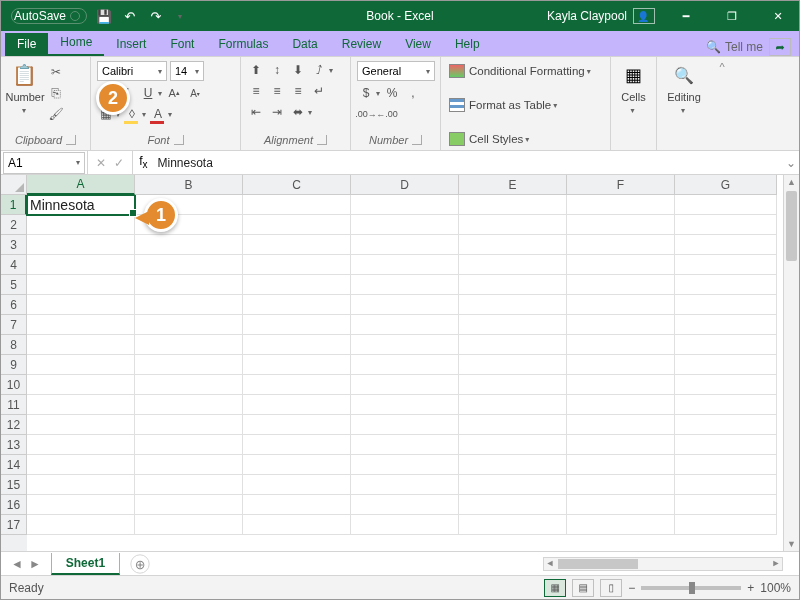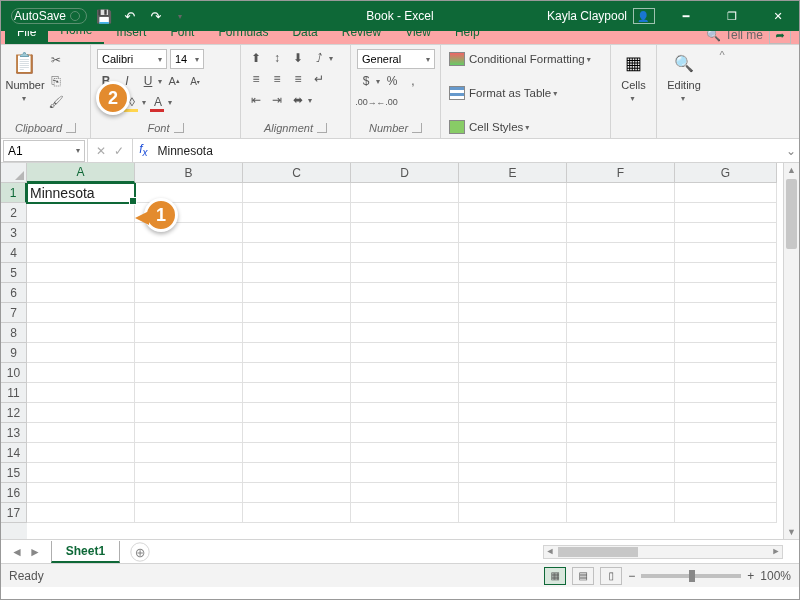--- a/index.html
+++ b/index.html
@@ -10,21 +10,21 @@
   .titlebar .left { display: flex; align-items: center; gap: 8px; padding-left: 10px; }
   .titlebar .center { position: absolute; left: 50%; transform: translateX(-50%); }
   .titlebar .right { position: absolute; right: 0; display: flex; align-items: center; gap: 4px; }
   .autosave-pill { border: 1px solid #5a9070; border-radius: 8px; padding: 0 6px 0 2px; display: flex; align-items: center; gap: 4px; height: 16px; }
   .autosave-pill .dot { width: 10px; height: 10px; border-radius: 50%; border: 1px solid #5a9070; }
   .qat-icon { width: 18px; height: 18px; display: flex; align-items: center; justify-content: center; font-size: 13px; color: #fff; cursor: pointer; }
   .win-btn { width: 42px; height: 30px; display: flex; align-items: center; justify-content: center; color: #fff; cursor: pointer; font-size: 11px; }
   .user-area { display: flex; align-items: center; gap: 6px; margin-right: 6px; }
 
   
-  .tabs { height: 14px; background: #fca5a5; display: flex; align-items: flex-end; border-bottom: 1px solid #d4d4d4; padding-left: 4px; font-size: 12px; }
+  .tabs { height: 26px; background: #c4b5fd; display: flex; align-items: flex-end; border-bottom: 1px solid #d4d4d4; padding-left: 4px; font-size: 12px; }
   .tab { padding: 4px 12px 5px; color: #0e6837; cursor: pointer; }
   .tab.file { background: #0e6837; color: #fff; }
   .tab.active { border-bottom: 2px solid #0e6837; color: #0e6837; font-weight: 400; }
   .tabs .right { margin-left: auto; display: flex; align-items: center; gap: 6px; padding-right: 8px; color: #555; }
   .tellme { display: flex; align-items: center; gap: 4px; font-size: 12px; color: #666; }
   .share-box { width: 22px; height: 18px; border: 1px solid #bcbcbc; display: flex; align-items: center; justify-content: center; }
 
   
   .ribbon { height: 94px; background: #f3f3f3; border-bottom: 1px solid #d4d4d4; display: flex; font-size: 11px; }
   .group { border-right: 1px solid #d4d4d4; display: flex; flex-direction: column; padding: 2px 6px; }
@@ -40,21 +40,21 @@
   .dropdown-arrow { font-size: 8px; color: #666; margin-left: -2px; }
   .font-combo { width: 70px; height: 20px; border: 1px solid #c0c0c0; background: #fff; font-size: 11px; padding: 0 4px; display: flex; align-items: center; justify-content: space-between; }
   .size-combo { width: 34px; height: 20px; border: 1px solid #c0c0c0; background: #fff; font-size: 11px; padding: 0 4px; display: flex; align-items: center; justify-content: space-between; }
   .styles-item { display: flex; align-items: center; gap: 4px; padding: 1px 2px; cursor: pointer; color: #444; font-size: 11.5px; }
   .styles-ico { width: 16px; height: 14px; border: 1px solid #888; display: inline-block; }
 
   
   .formulabar { height: 24px; border-bottom: 1px solid #d4d4d4; display: flex; align-items: center; font-size: 12px; background: #fff; }
   .namebox { width: 82px; height: 22px; border: 1px solid #c7c7c7; margin: 0 2px; display: flex; align-items: center; justify-content: space-between; padding: 0 4px; background: #fff; }
   .fx-btns { display: flex; align-items: center; gap: 8px; padding: 0 8px; color: #aaa; border-left: 1px solid #d4d4d4; border-right: 1px solid #d4d4d4; height: 100%; }
-  .fx-label { font-style: italic; color: #1d4ed8; padding: 0 6px; }
+  .fx-label { color: #000000; padding: 0 6px; }
   .formula-input { flex: 1; padding: 0 4px; color: #222; }
   .formula-expand { width: 16px; color: #888; text-align: center; }
 
   
   .grid-area { height: 376px; display: flex; position: relative; }
   .corner { width: 26px; height: 20px; background: #eef0f1; border-right: 1px solid #ccc; border-bottom: 1px solid #ccc; position: relative; }
   .corner::after { content: ""; position: absolute; right: 2px; bottom: 2px; width: 0; height: 0; border-left: 9px solid transparent; border-bottom: 9px solid #b7b7b7; }
   .colheads { height: 20px; display: flex; background: #eef0f1; font-size: 12px; }
   .colhead { border-right: 1px solid #ccc; border-bottom: 1px solid #ccc; display: flex; align-items: center; justify-content: center; color: #555; }
   .colhead.sel { background: #d3e4d8; color: #0e6837; border-bottom: 2px solid #0e6837; }

